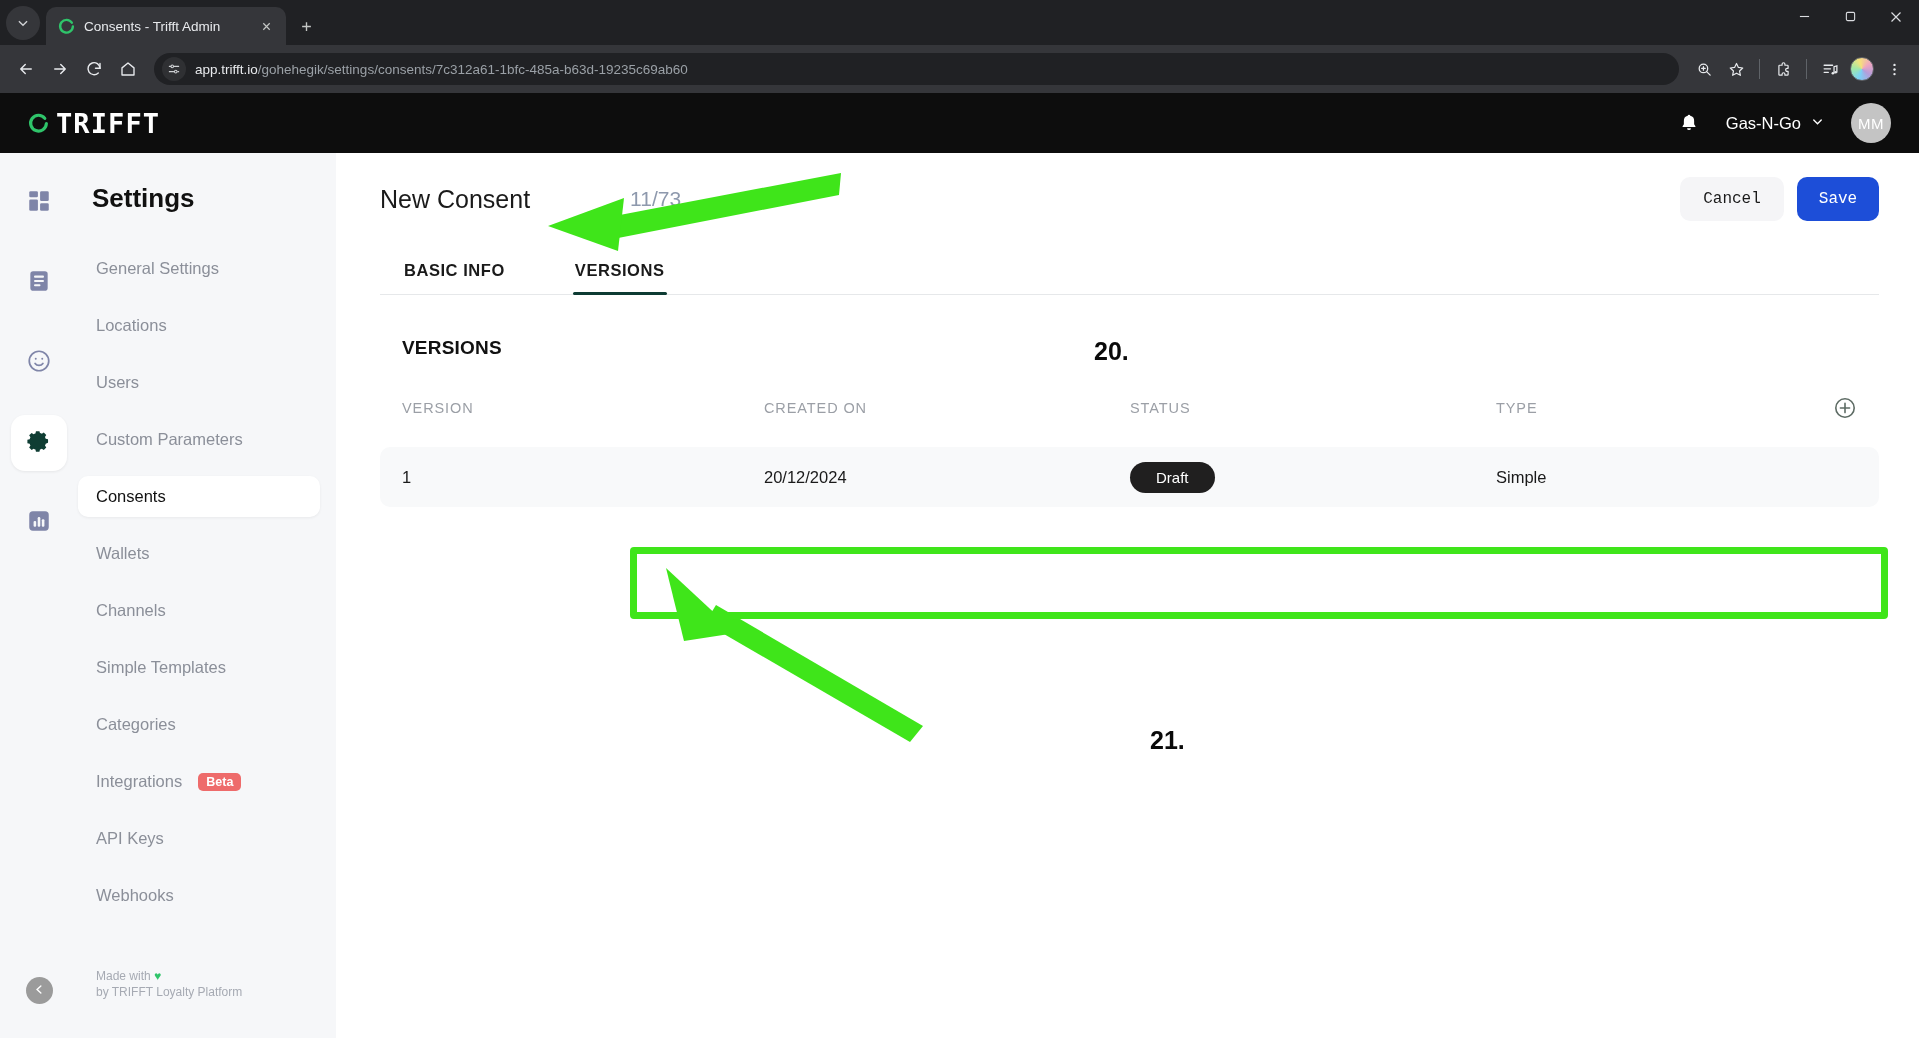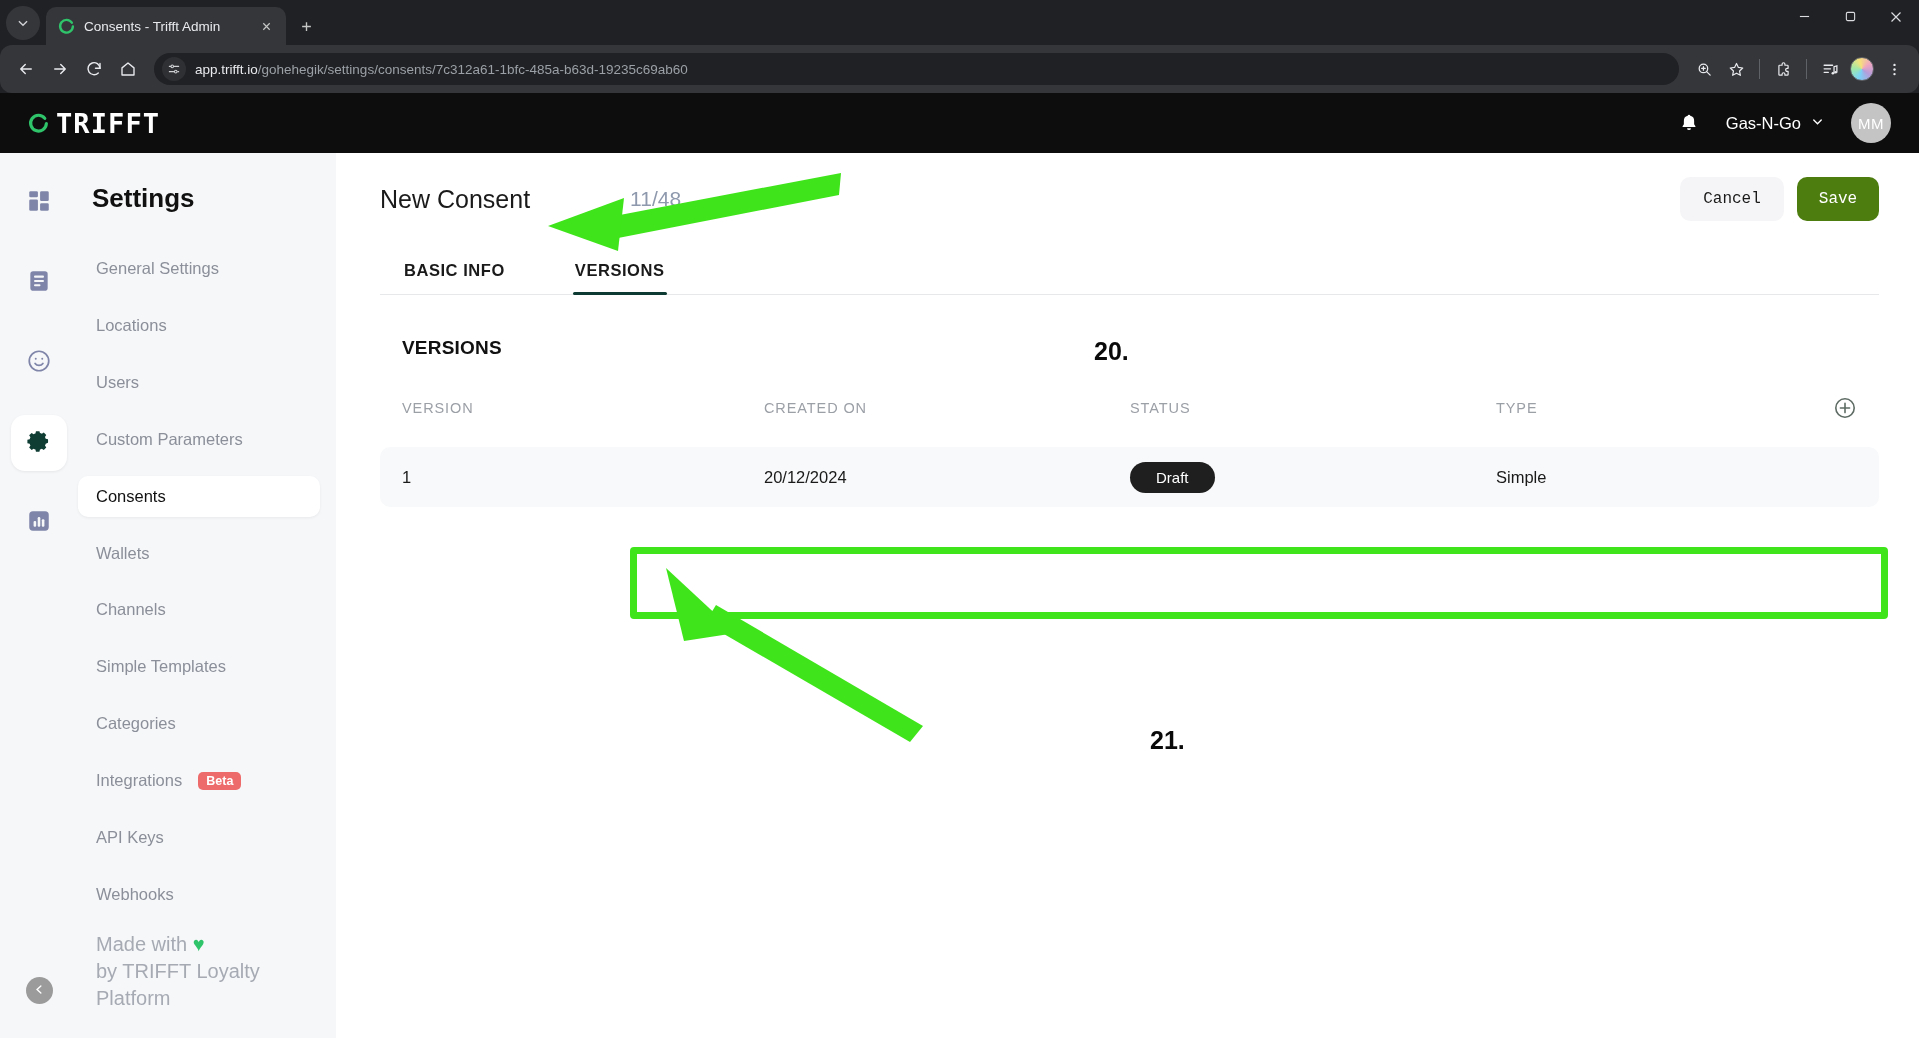--- a/index.html
+++ b/index.html
@@ -45,21 +45,21 @@
   .win-controls {
     margin-left: auto; display: flex; align-items: flex-start; height: 45px;
   }
   .win-btn { width: 46px; height: 33px; display: flex; align-items: center; justify-content: center;
     color: #dadce0; }
   .win-btn svg { width: 11px; height: 11px; }
   .win-btn.close svg { width: 12px; height: 12px; }
 
   .toolbar {
     height: 48px; background: #35363a;
-    display: flex; align-items: center; padding: 0 10px; gap: 2px; border-radius: 12px;
+    display: flex; align-items: center; padding: 0 10px; gap: 2px;
   }
   .nav-btn {
     width: 32px; height: 32px; border-radius: 16px;
     display: flex; align-items: center; justify-content: center;
     color: #e8eaed; flex: none;
   }
   .nav-btn svg { width: 18px; height: 18px; }
   .omnibox {
     flex: 1; height: 32px; background: #202124; border-radius: 16px;
     display: flex; align-items: center; padding: 0 12px 0 8px;
@@ -148,37 +148,37 @@
   .nav-item {
     height: 41px; border-radius: 10px; display: flex; align-items: center;
     padding: 0 18px; margin-bottom: 16px; color: #8b8f99; font-size: 16.5px;
   }
   .nav-item.active { background: #ffffff; color: #111; font-weight: 500; box-shadow: 0 1px 3px rgba(0,0,0,.06); }
   .badge-beta {
     background: #ee6b6b; color: #fff; font-size: 12.5px; font-weight: 600;
     border-radius: 5px; padding: 2px 8px; margin-left: 16px;
   }
   .made-with {
-    margin: auto 0 26px 18px; color: #a6aab3; font-size: 20px; line-height: 1.35;
+    margin: auto 0 38px 18px; color: #a6aab3; font-size: 12px; line-height: 1.35;
   }
   .made-with .heart { color: #2fc46a; }
 
   
   .main { flex: 1; background: #ffffff; padding: 0 40px 0 44px; min-width: 0; position: relative; }
   .main-head { display: flex; align-items: center; height: 92px; }
   .page-title { font-size: 25px; font-weight: 500; color: #1a1a1a; }
   .page-counter { font-size: 21px; color: #8e99ad; margin-left: 100px; }
   .head-actions { margin-left: auto; display: flex; gap: 13px; }
   .btn {
     height: 44px; min-width: 104px; border-radius: 10px; border: none;
     font-size: 16px; font-family: Liberation Mono, monospace; cursor: pointer;
     display: flex; align-items: center; justify-content: center;
   }
   .btn-cancel { background: #f5f5f7; color: #1a1a1a; }
-  .btn-save { background: #4d7c0f; color: #ffffff; min-width: 82px; }
+  .btn-save { background: #1d4ed8; color: #ffffff; min-width: 82px; }
 
   .tabs { display: flex; gap: 66px; border-bottom: 1px solid #e6e8ea; padding-left: 22px; }
   .tab-item {
     padding: 16px 2px 14px; font-size: 16.5px; font-weight: bold; letter-spacing: .55px;
     color: #1a1a1a; position: relative;
   }
   .tab-item.active::after {
     content: ""; position: absolute; left: 0; right: 0; bottom: -1px; height: 3px;
     background: #0d3b33; border-radius: 2px;
   }
@@ -485,21 +485,21 @@
             <div><span>Made with</span> <span class="heart">♥</span></div>
             <div>by TRIFFT Loyalty Platform</div>
           </div>
         </div>
       </div>
 
       <div class="main">
 
         <div class="main-head">
           <div class="page-title">New Consent</div>
-          <div class="page-counter">11/48</div>
+          <div class="page-counter">11/73</div>
           <div class="head-actions">
             <button class="btn btn-cancel">Cancel</button>
             <button class="btn btn-save">Save</button>
           </div>
         </div>
 
         <div class="tabs">
           <div class="tab-item">BASIC INFO</div>
           <div class="tab-item active">VERSIONS</div>
         </div>

